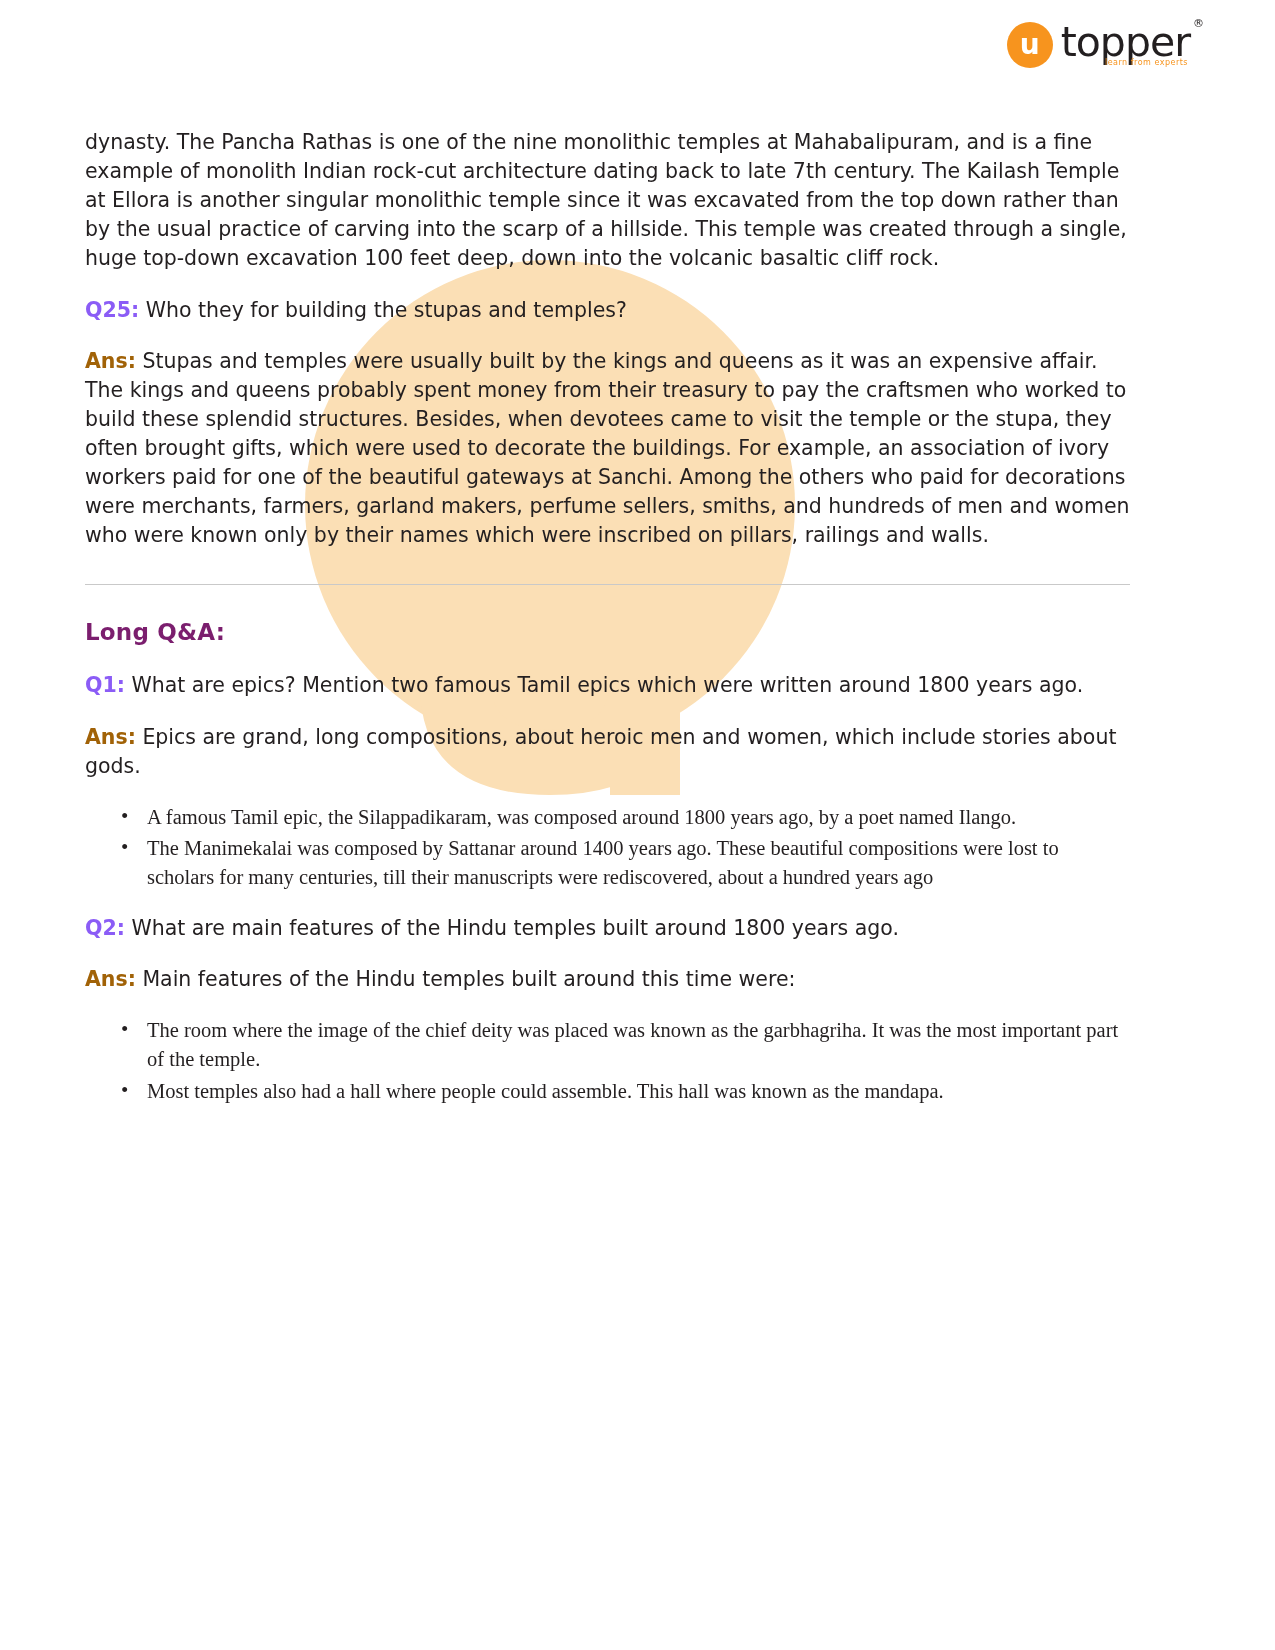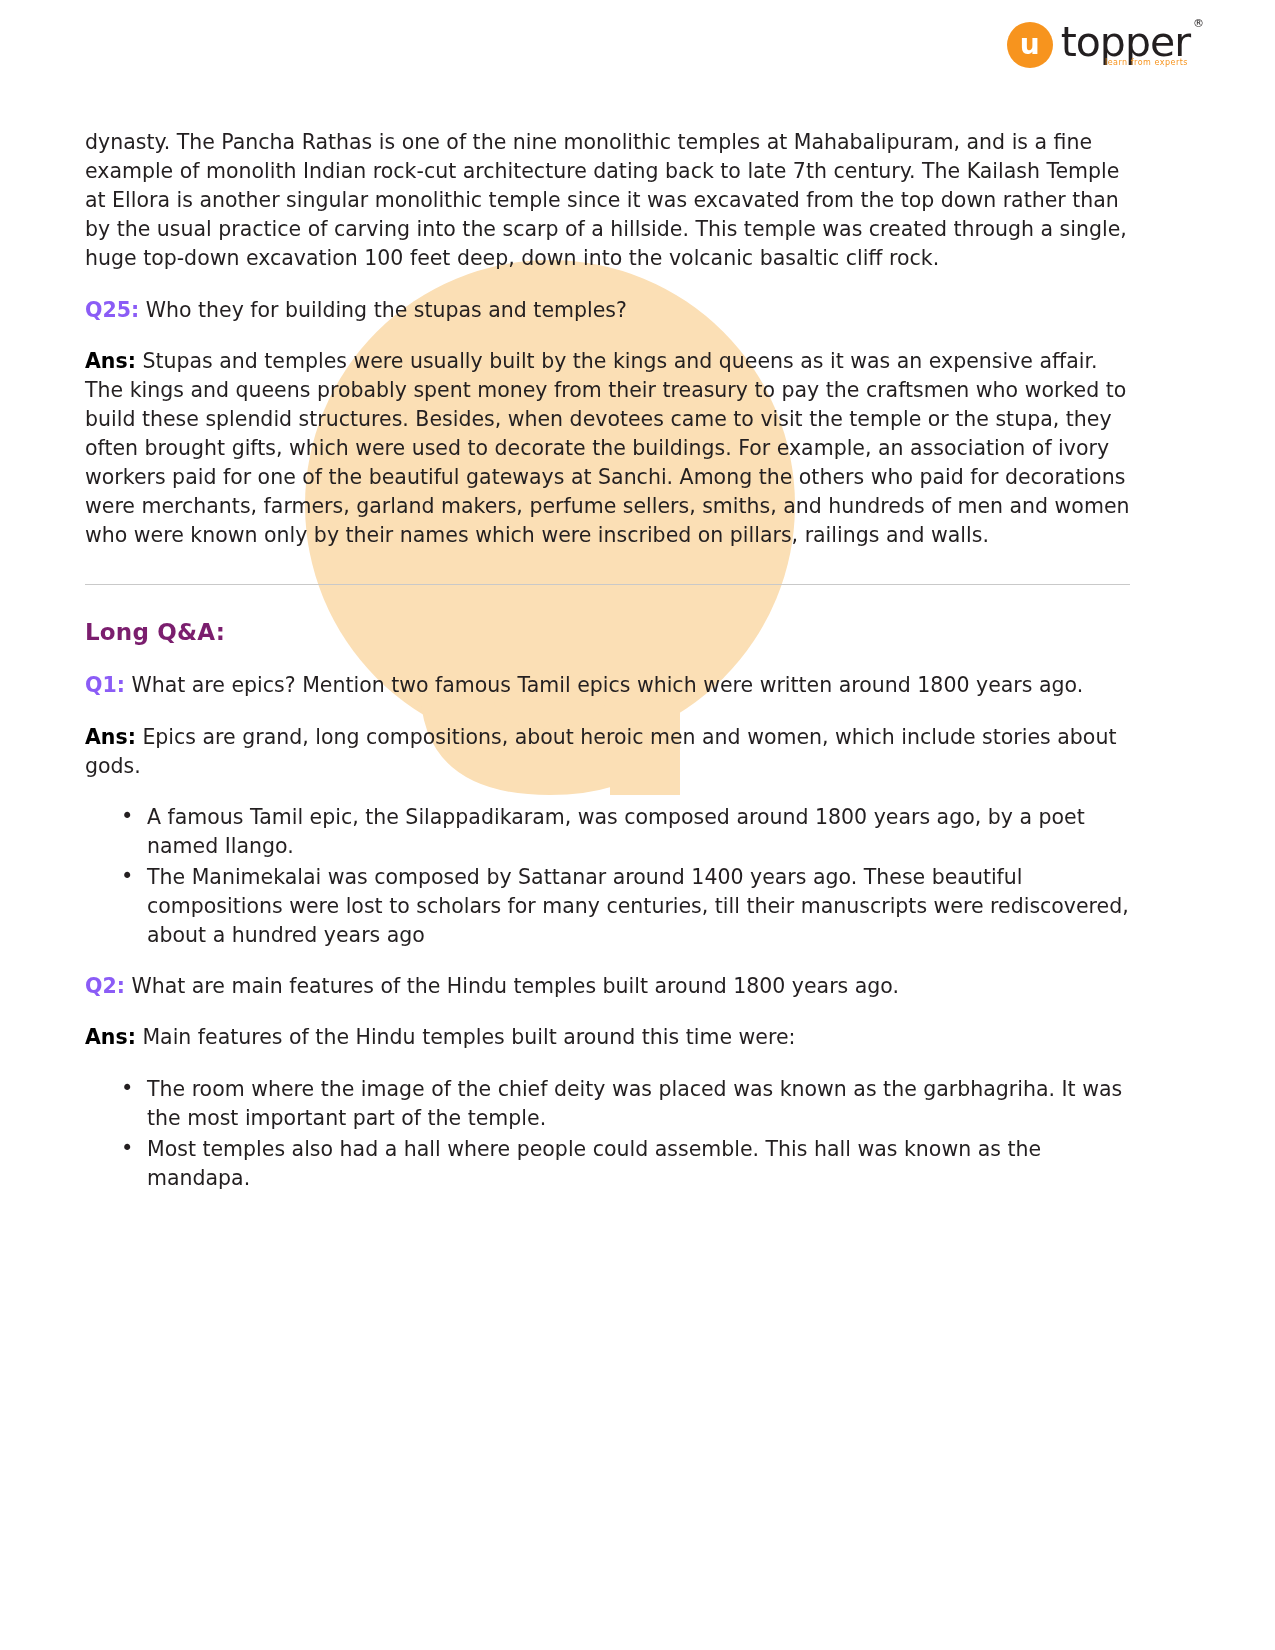--- a/index.html
+++ b/index.html
@@ -98,39 +98,40 @@
     line-height: 1.42;
     color: #231f20;
     text-align: left;
   }
   .q-label {
     font-weight: bold;
     color: #8b5cf6;
   }
   .ans-label {
     font-weight: bold;
-    color: #000000;
+    color: #a16207;
   }
   .divider {
     border: none;
     border-top: 1px solid #c9c9c9;
     margin: 34px 0 34px 0;
     width: 1045px;
   }
   h2.section-title {
     font-size: 23px;
     font-weight: bold;
     color: #7b1e6e;
     margin: 6px 0 26px 0;
     letter-spacing: 0.2px;
   }
   ul.bullets {
     margin: 0 0 22px 0;
     padding-left: 62px;
     list-style: none;
+    font-family: Liberation Serif, serif;
   }
   ul.bullets li {
     position: relative;
     font-size: 20.5px;
     line-height: 1.42;
     margin-bottom: 2px;
     color: #231f20;
     padding-left: 0;
   }
   ul.bullets li::before {

